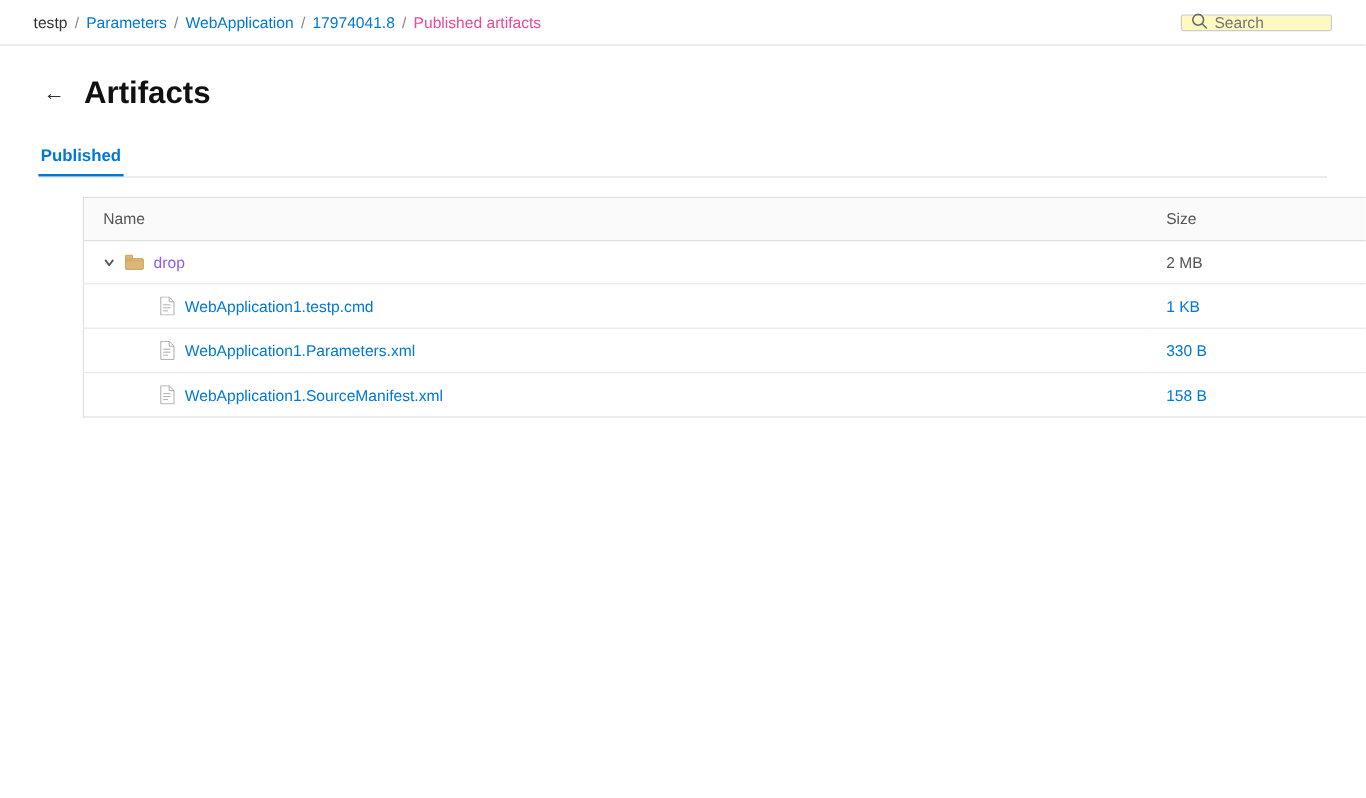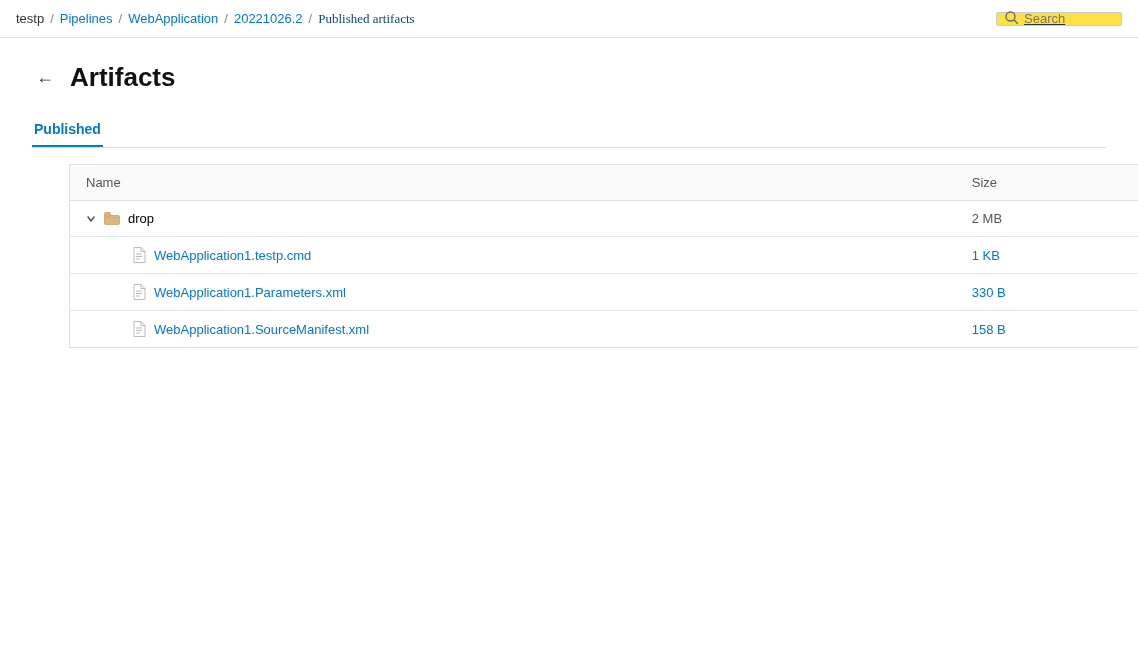--- a/index.html
+++ b/index.html
@@ -9,55 +9,53 @@
       background: #fff;
       color: #333;
     }
 
     
     .topbar {
       display: flex;
       align-items: center;
       justify-content: space-between;
       height: 38px;
-      padding: 0 16px;
+      padding: 0 28px;
       background: #fff;
       border-bottom: 1px solid #e0e0e0;
     }
     .breadcrumb {
       display: flex;
       align-items: center;
       gap: 6px;
       font-size: 13px;
     }
     .breadcrumb-sep {
       color: #888;
     }
     .breadcrumb-item {
       color: #0078d4;
       cursor: pointer;
     }
     .breadcrumb-item.current {
-      color: #0c4a6e;
-      font-family: Liberation Serif, serif;
+      color: #ec4899;
     }
     .breadcrumb-item.plain {
       color: #333;
     }
     .search-box {
       display: flex;
       align-items: center;
       border: 1px solid #ccc;
       border-radius: 2px;
       padding: 2px 8px;
       gap: 6px;
       min-width: 126px;
       height: 14px;
-      background: #fde047;
-      text-decoration: underline;
+      background: #fef9c3;
     }
     .search-icon-svg {
       color: #666;
       font-size: 13px;
     }
     .search-input {
       border: none;
       outline: none;
       font-size: 13px;
       color: #555;
@@ -191,36 +189,36 @@
       width: 14px;
       height: 16px;
     }
 
     .file-link {
       color: #0078d4;
       cursor: pointer;
       text-decoration: none;
     }
     .folder-name {
-      color: #000000;
+      color: #8b5cf6;
       font-weight: 400;
     }
   </style>
 </head>
 <body>
 
 <div class="topbar">
   <div class="breadcrumb">
     <span class="breadcrumb-item plain">testp</span>
     <span class="breadcrumb-sep">/</span>
-    <span class="breadcrumb-item">Pipelines</span>
+    <span class="breadcrumb-item">Parameters</span>
     <span class="breadcrumb-sep">/</span>
     <span class="breadcrumb-item">WebApplication</span>
     <span class="breadcrumb-sep">/</span>
-    <span class="breadcrumb-item">20221026.2</span>
+    <span class="breadcrumb-item">17974041.8</span>
     <span class="breadcrumb-sep">/</span>
     <span class="breadcrumb-item current">Published artifacts</span>
   </div>
   <div class="search-box">
     <span class="search-icon-svg">
       <svg width="13" height="13" viewBox="0 0 13 13" fill="none" xmlns="http://www.w3.org/2000/svg">
         <circle cx="5.5" cy="5.5" r="4.5" stroke="#666" stroke-width="1.3"></circle>
         <line x1="9" y1="9" x2="12.5" y2="12.5" stroke="#666" stroke-width="1.3" stroke-linecap="round"></line>
       </svg>
     </span>

